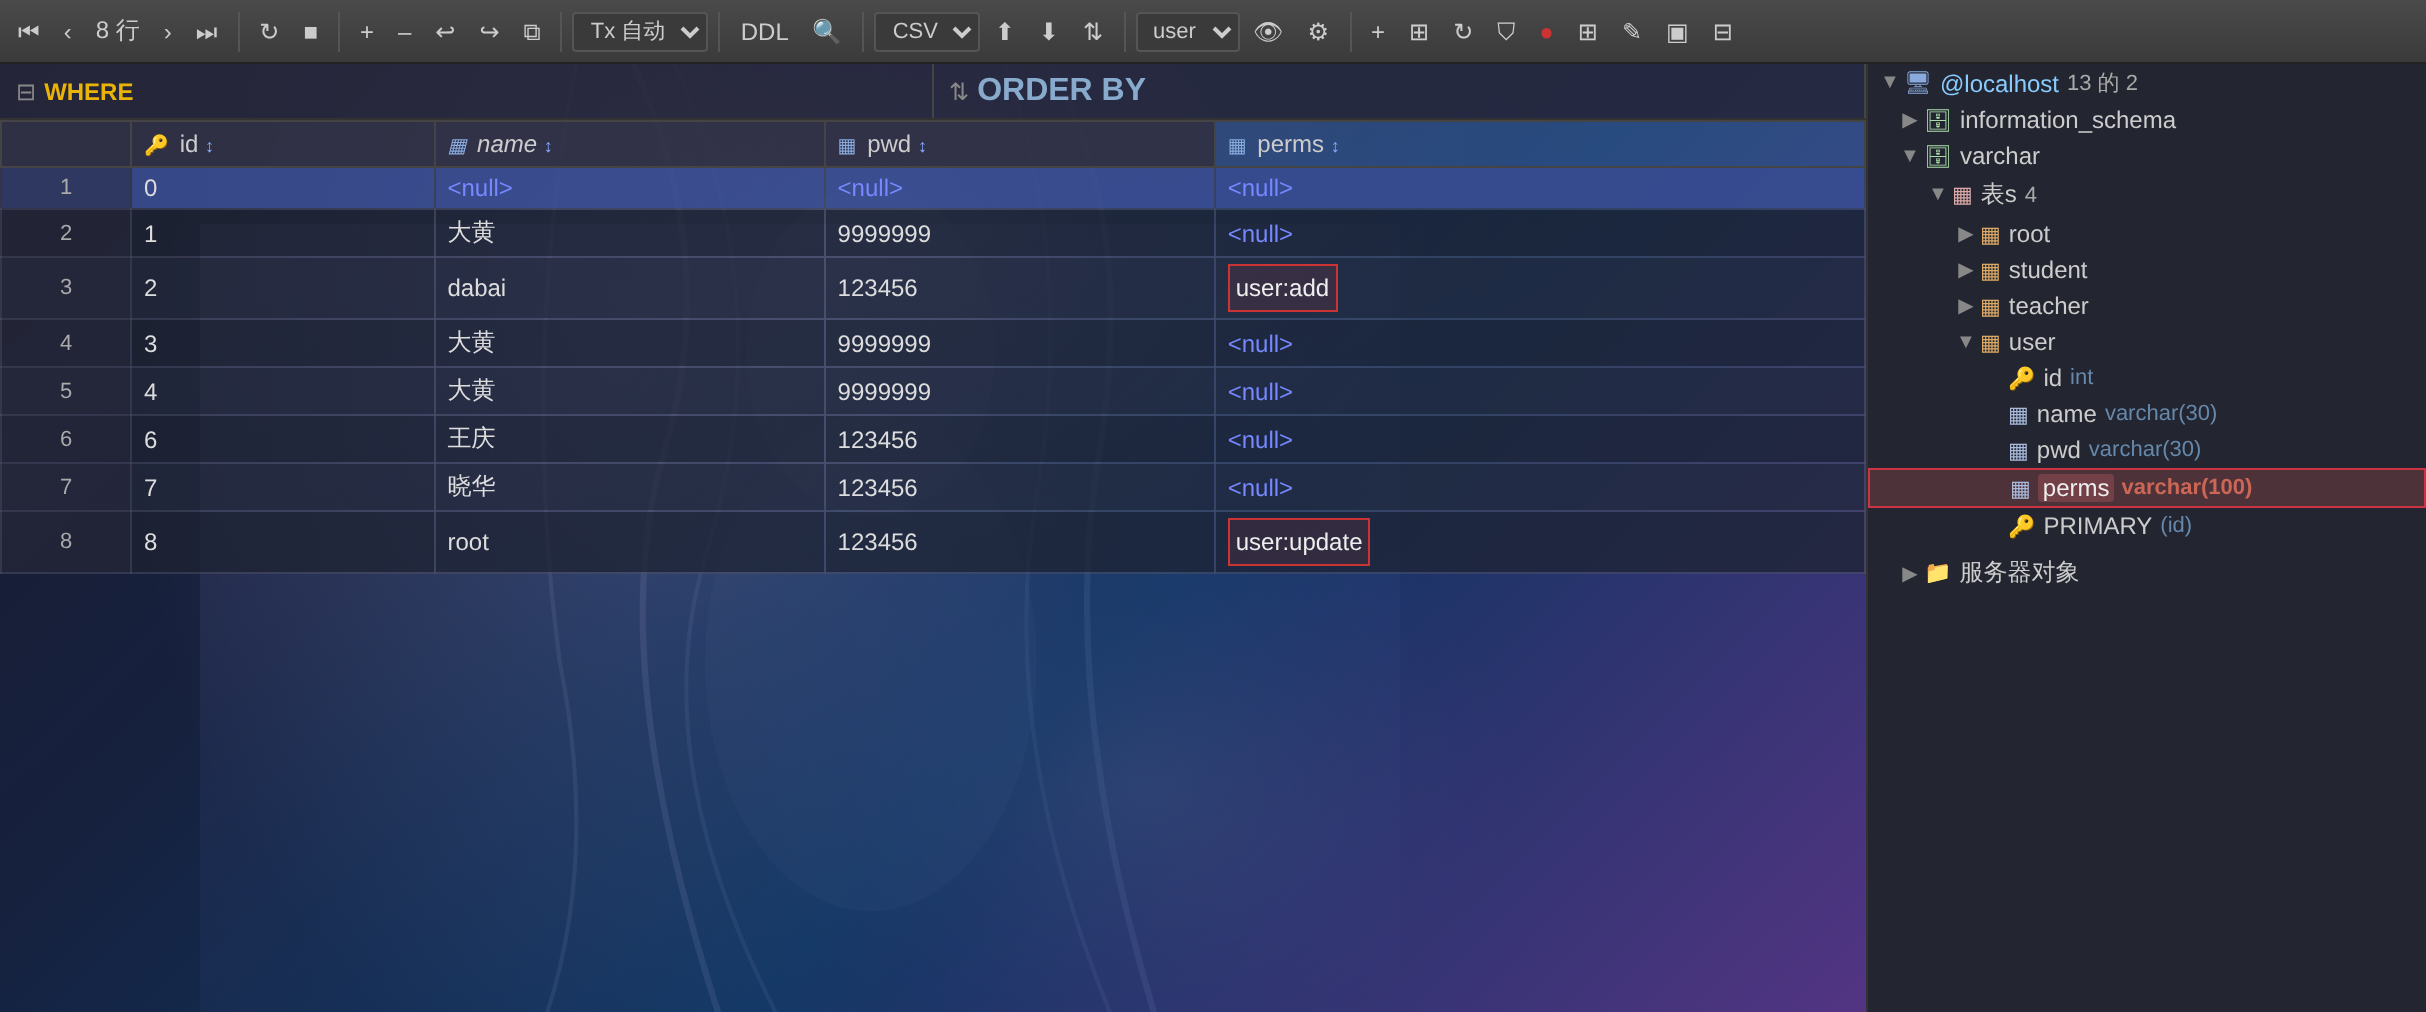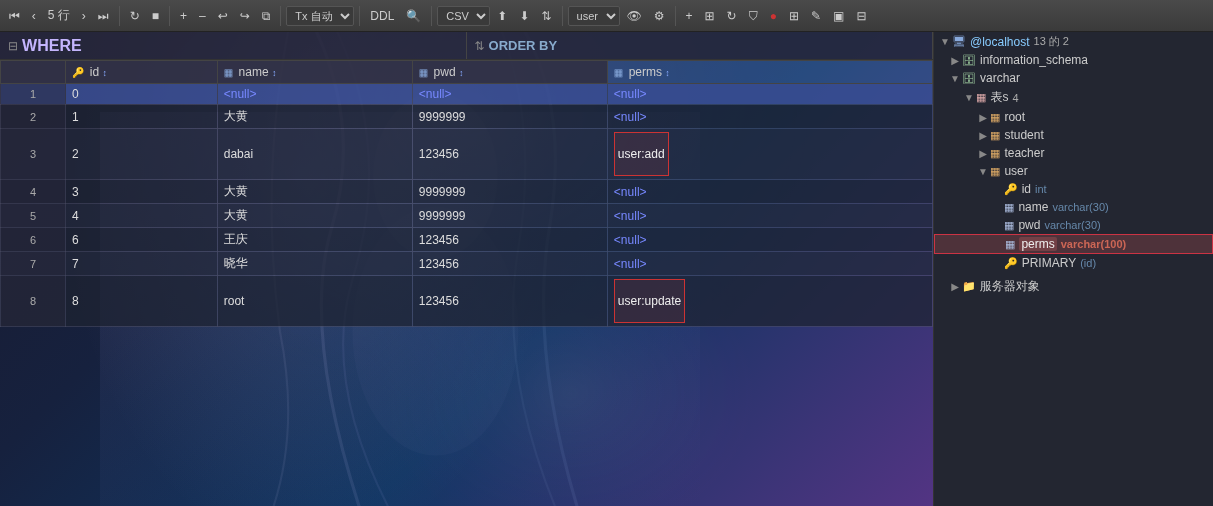--- a/index.html
+++ b/index.html
@@ -138,21 +138,21 @@
       z-index: 10;
       cursor: pointer;
     }
 
     .data-table thead th:first-child {
       width: 30px;
       text-align: center;
     }
 
     .col-id { width: 70px; }
-    .col-name { width: 90px; }
+    .col-name { width: 90px; font-style: italic; }
     .col-pwd { width: 90px; }
     .col-perms { width: 150px; background: rgba(100,130,200,0.3) !important; }
 
     .th-icon { color: #88aadd; margin-right: 2px; font-size: 10px; }
 
     .data-table tbody tr {
       background: rgba(30,35,50,0.75);
     }
     .data-table tbody tr:nth-child(odd) {
       background: rgba(35,40,58,0.75);
@@ -174,21 +174,21 @@
       color: #aaa;
       font-size: 11px;
       background: rgba(40,40,60,0.5);
       width: 30px;
     }
 
     .null-val { color: #7788ff; }
     .perms-highlight {
       display: inline-block;
       border: 1.5px solid #cc3333;
-      padding: 14px 3px;
+      padding: 4px 3px;
       color: #eee;
       background: rgba(180,60,60,0.15);
     }
 
     
     .right-panel {
       width: 280px;
       background: rgba(35,38,50,0.97);
       border-left: 1px solid #333;
       display: flex;
@@ -240,21 +240,21 @@
       background: rgba(180,80,80,0.3);
       border: 1px solid #cc3344;
     }
   </style>
 </head>
 <body>
 
 <div class="toolbar">
   <button class="toolbar-btn">⏮</button>
   <button class="toolbar-btn">‹</button>
-  <span class="toolbar-btn">5 行</span>
+  <span class="toolbar-btn">8 行</span>
   <button class="toolbar-btn">›</button>
   <button class="toolbar-btn">⏭</button>
   <div class="toolbar-sep"></div>
   <button class="toolbar-btn">↻</button>
   <button class="toolbar-btn">■</button>
   <div class="toolbar-sep"></div>
   <button class="toolbar-btn">+</button>
   <button class="toolbar-btn">–</button>
   <button class="toolbar-btn">↩</button>
   <button class="toolbar-btn">↪</button>
@@ -322,25 +322,25 @@
 
           <ellipse cx="420" cy="150" rx="60" ry="80" fill="#f0e8ff" opacity="0.15"></ellipse>
           <ellipse cx="420" cy="300" rx="80" ry="120" fill="#e0d0ff" opacity="0.1"></ellipse>
         </svg>
       </div>
     </div>
 
     <div class="query-bar">
       <div class="query-section">
         <span class="filter-icon">⊟</span>
-        <span style="color:#c4b5fd;font-weight:bold;font-size:16px;">WHERE</span>
+        <span style="color:#eab308;font-weight:bold;font-size:12px;">WHERE</span>
       </div>
       <div class="query-section">
         <span style="color:#888;">⇅</span>
-        <span style="color:#88aacc;font-weight:bold;font-size:13px;text-align:center;">ORDER BY</span>
+        <span style="color:#88aacc;font-weight:bold;font-size:16px;text-align:center;">ORDER BY</span>
       </div>
     </div>
 
     <div class="table-container">
       <table class="data-table">
         <thead>
           <tr>
             <th style="width:30px;"></th>
             <th class="col-id">
               <span class="th-icon">🔑</span>

